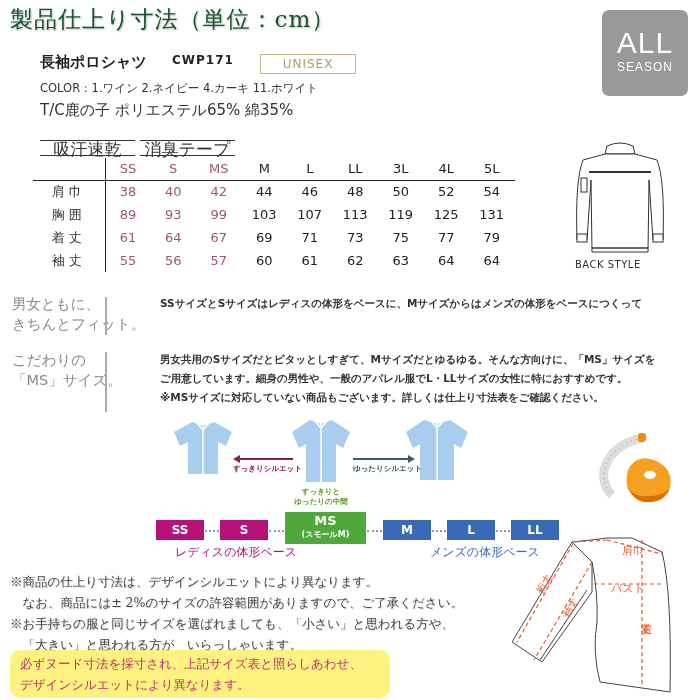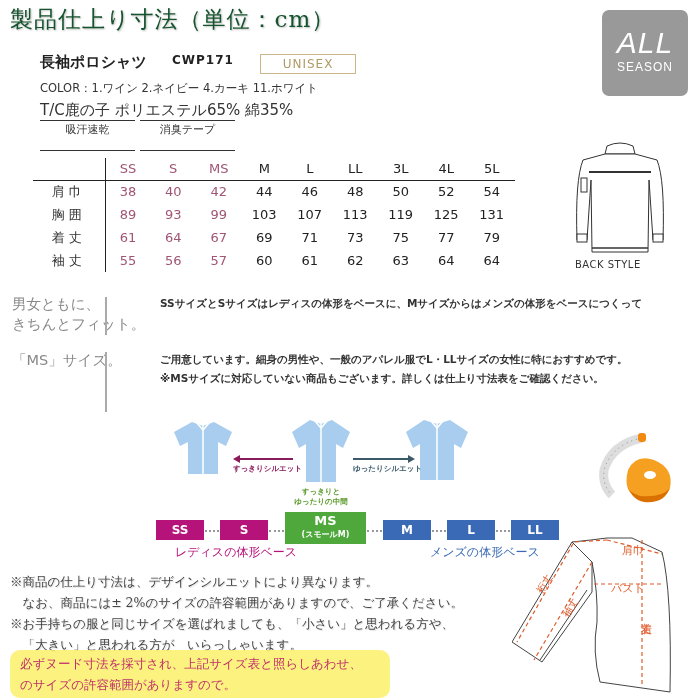--- a/index.html
+++ b/index.html
@@ -4,31 +4,31 @@
 <style>
   * { margin: 0; padding: 0; box-sizing: border-box; }
   body { width: 700px; height: 700px; background: #fff; position: relative; overflow: hidden;
          font-family: "DejaVu Sans", sans-serif; color: #333; }
   .abs { position: absolute; }
 
   .page-title { left: 10px; top: 4px; font-family: "DejaVu Serif", serif; font-size: 23px; color: #14532d;
                 letter-spacing: 1px; text-shadow: 1px 1px 2px #bbb; white-space: nowrap; }
   .season-badge { left: 602px; top: 10px; width: 86px; height: 86px; background: #999; border-radius: 7px;
                   color: #fff; text-align: center; }
-  .season-badge .big { font-size: 30px; font-family: "Liberation Sans", sans-serif; margin-top: 18px; line-height: 30px; letter-spacing: 1px; font-style: italic; }
+  .season-badge .big { font-size: 30px; font-family: "Liberation Sans", sans-serif; margin-top: 18px; line-height: 30px; letter-spacing: 1px; }
   .season-badge .small { font-size: 12px; font-family: "Liberation Sans", sans-serif; letter-spacing: 1px; margin-top: 2px; }
 
   .product-name { left: 40px; top: 53px; font-size: 15px; font-weight: bold; color: #222; white-space: nowrap; }
   .product-code { left: 172px; top: 53px; font-size: 12px; font-weight: bold; color: #222; letter-spacing: 1px; }
   .unisex { left: 260px; top: 54px; width: 96px; height: 20px; border: 1px solid #c9b78a; color: #b09a66;
             font-size: 12px; text-align: center; line-height: 18px; letter-spacing: 1px; }
   .color-line { left: 40px; top: 81px; font-size: 11.5px; color: #333; white-space: nowrap; }
   .material-line { left: 40px; top: 101px; font-size: 15px; color: #333; white-space: nowrap; }
-  .feature-tag { top: 120px; height: 31px; border-top: 1px solid #333; border-bottom: 1px solid #333;
-                 font-size: 11px; text-align: center; line-height: 17px; color: #333; }
+  .feature-tag { top: 140px; height: 16px; border-top: 1px solid #333; border-bottom: 1px solid #333;
+                 font-size: 17px; text-align: center; line-height: 17px; color: #333; }
 
   table.size-table { position: absolute; left: 33px; top: 158px; border-collapse: collapse; font-size: 13px; }
   .size-table th, .size-table td { height: 23px; text-align: center; font-weight: normal; padding: 0; }
   .size-table th { border-bottom: 1.5px solid #222; height: 22px; }
   .size-table .rowhead { width: 72px; border-right: 1.5px solid #222; letter-spacing: 4px; color: #333; }
   .size-table .col { width: 45.5px; }
   .size-table .ladies { color: #a05575; }
   .size-table .mens { color: #222; }
 
   .back-style-label { left: 575px; top: 259px; font-size: 10px; color: #333; letter-spacing: 0.5px; }
@@ -147,24 +147,26 @@
 <div class="abs section-head" style="left:12px;top:294px;">
   <div>男女ともに、</div>
   <div>きちんとフィット。</div>
 </div>
 <div class="abs section-bar" style="left:105px;top:297px;height:38px;"></div>
 <div class="abs section-body" style="left:160px;top:294px;">
   <div>SSサイズとSサイズはレディスの体形をベースに、Mサイズからはメンズの体形をベースにつくって</div>
 </div>
 
 <div class="abs section-head" style="left:12px;top:350px;">
+  <div>こだわりの</div>
   <div>「MS」サイズ。</div>
 </div>
 <div class="abs section-bar" style="left:105px;top:352px;height:60px;"></div>
 <div class="abs section-body" style="left:160px;top:350px;">
+  <div>男女共用のSサイズだとピタッとしすぎて、Mサイズだとゆるゆる。そんな方向けに、「MS」サイズを</div>
   <div>ご用意しています。細身の男性や、一般のアパレル服でL・LLサイズの女性に特におすすめです。</div>
   <div>※MSサイズに対応していない商品もございます。詳しくは仕上り寸法表をご確認ください。</div>
 </div>
 
 <svg class="abs" style="left:172px;top:420px;" width="62" height="56" viewBox="0 0 62 56">
   <path d="M20 2 L31 6 L42 2 L60 12 L54 26 L46 22 L46 54 L16 54 L16 22 L8 26 L2 12 Z" fill="#a8cdee"></path>
   <line x1="31" y1="6" x2="31" y2="54" stroke="#fff" stroke-width="1.5"></line>
   <path d="M24 2 L31 10 L38 2" fill="none" stroke="#fff" stroke-width="1.5"></path>
 </svg>
 <svg class="abs" style="left:290px;top:418px;" width="62" height="66" viewBox="0 0 62 66">
@@ -241,14 +243,14 @@
 
 <div class="abs note" style="left:10px;top:571px;">
   <div>※商品の仕上り寸法は、デザインシルエットにより異なります。</div>
   <div>　なお、商品には± 2%のサイズの許容範囲がありますので、ご了承ください。</div>
   <div>※お手持ちの服と同じサイズを選ばれましても、「小さい」と思われる方や、</div>
   <div>　「大きい」と思われる方が　いらっしゃいます。</div>
 </div>
 <div class="abs highlight"></div>
 <div class="abs highlight-text" style="left:20px;top:653px;">
   <div>必ずヌード寸法を採寸され、上記サイズ表と照らしあわせ、</div>
-  <div>のサイズの許容範囲がありますので。</div>
+  <div>デザインシルエットにより異なります。</div>
 </div>
 
 </body></html>

